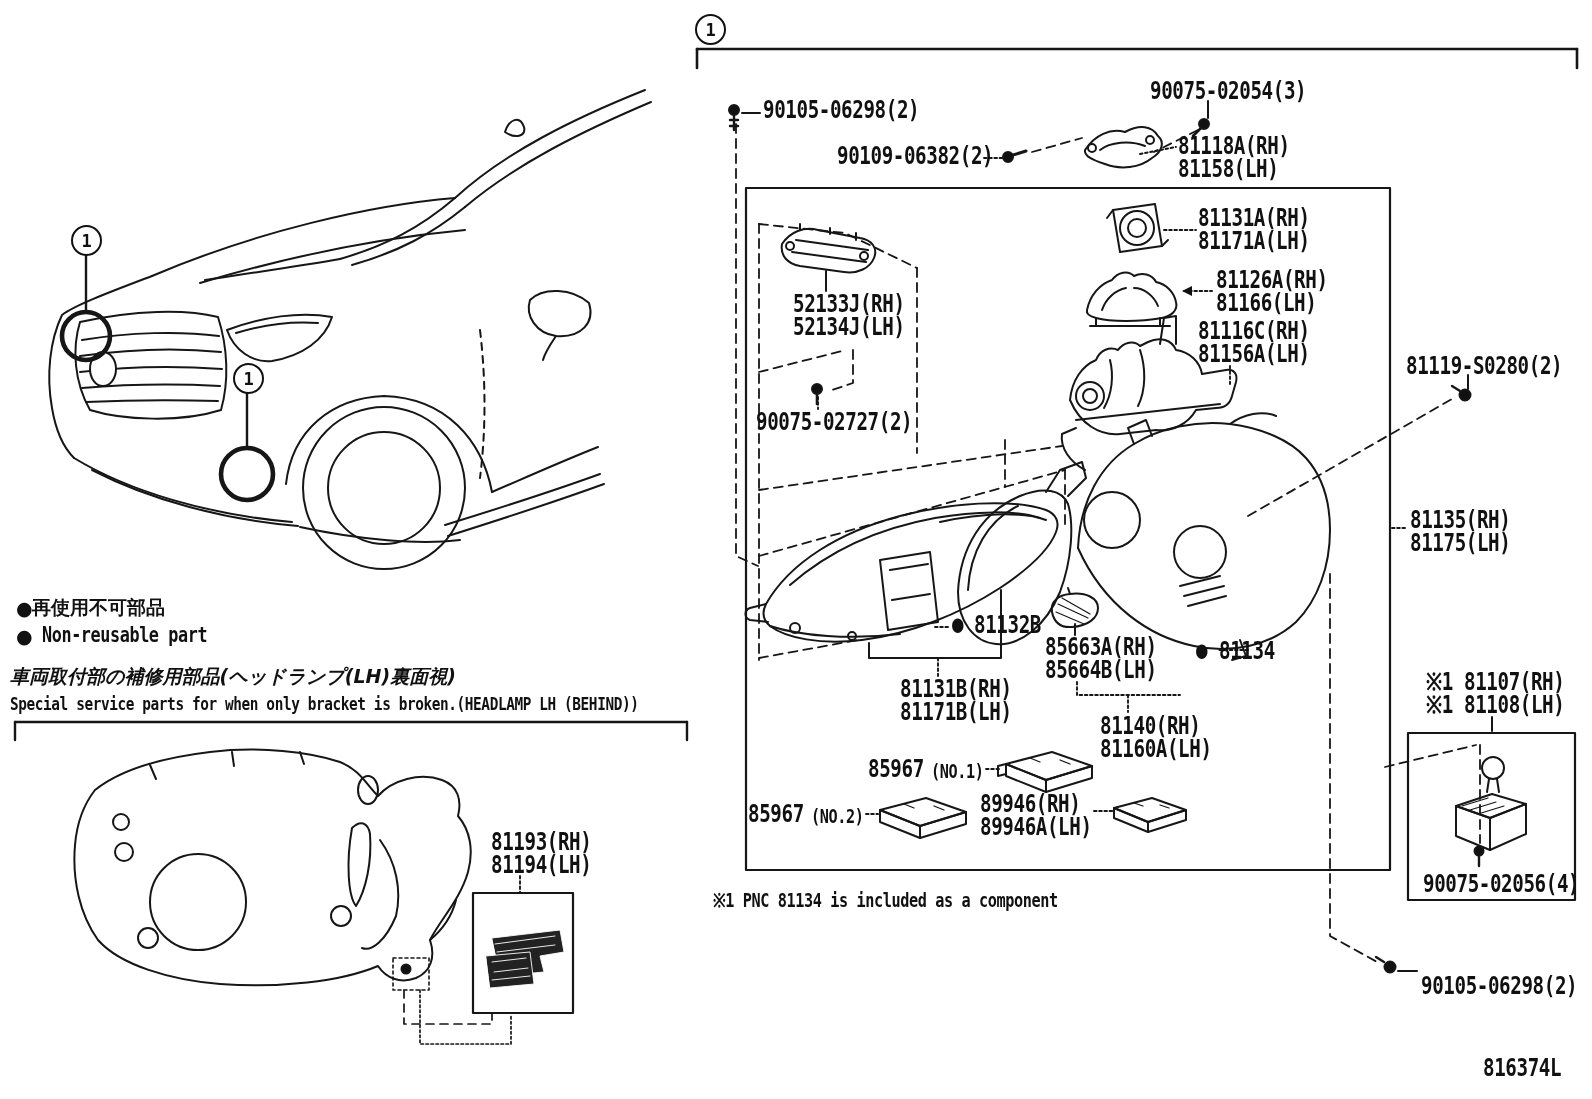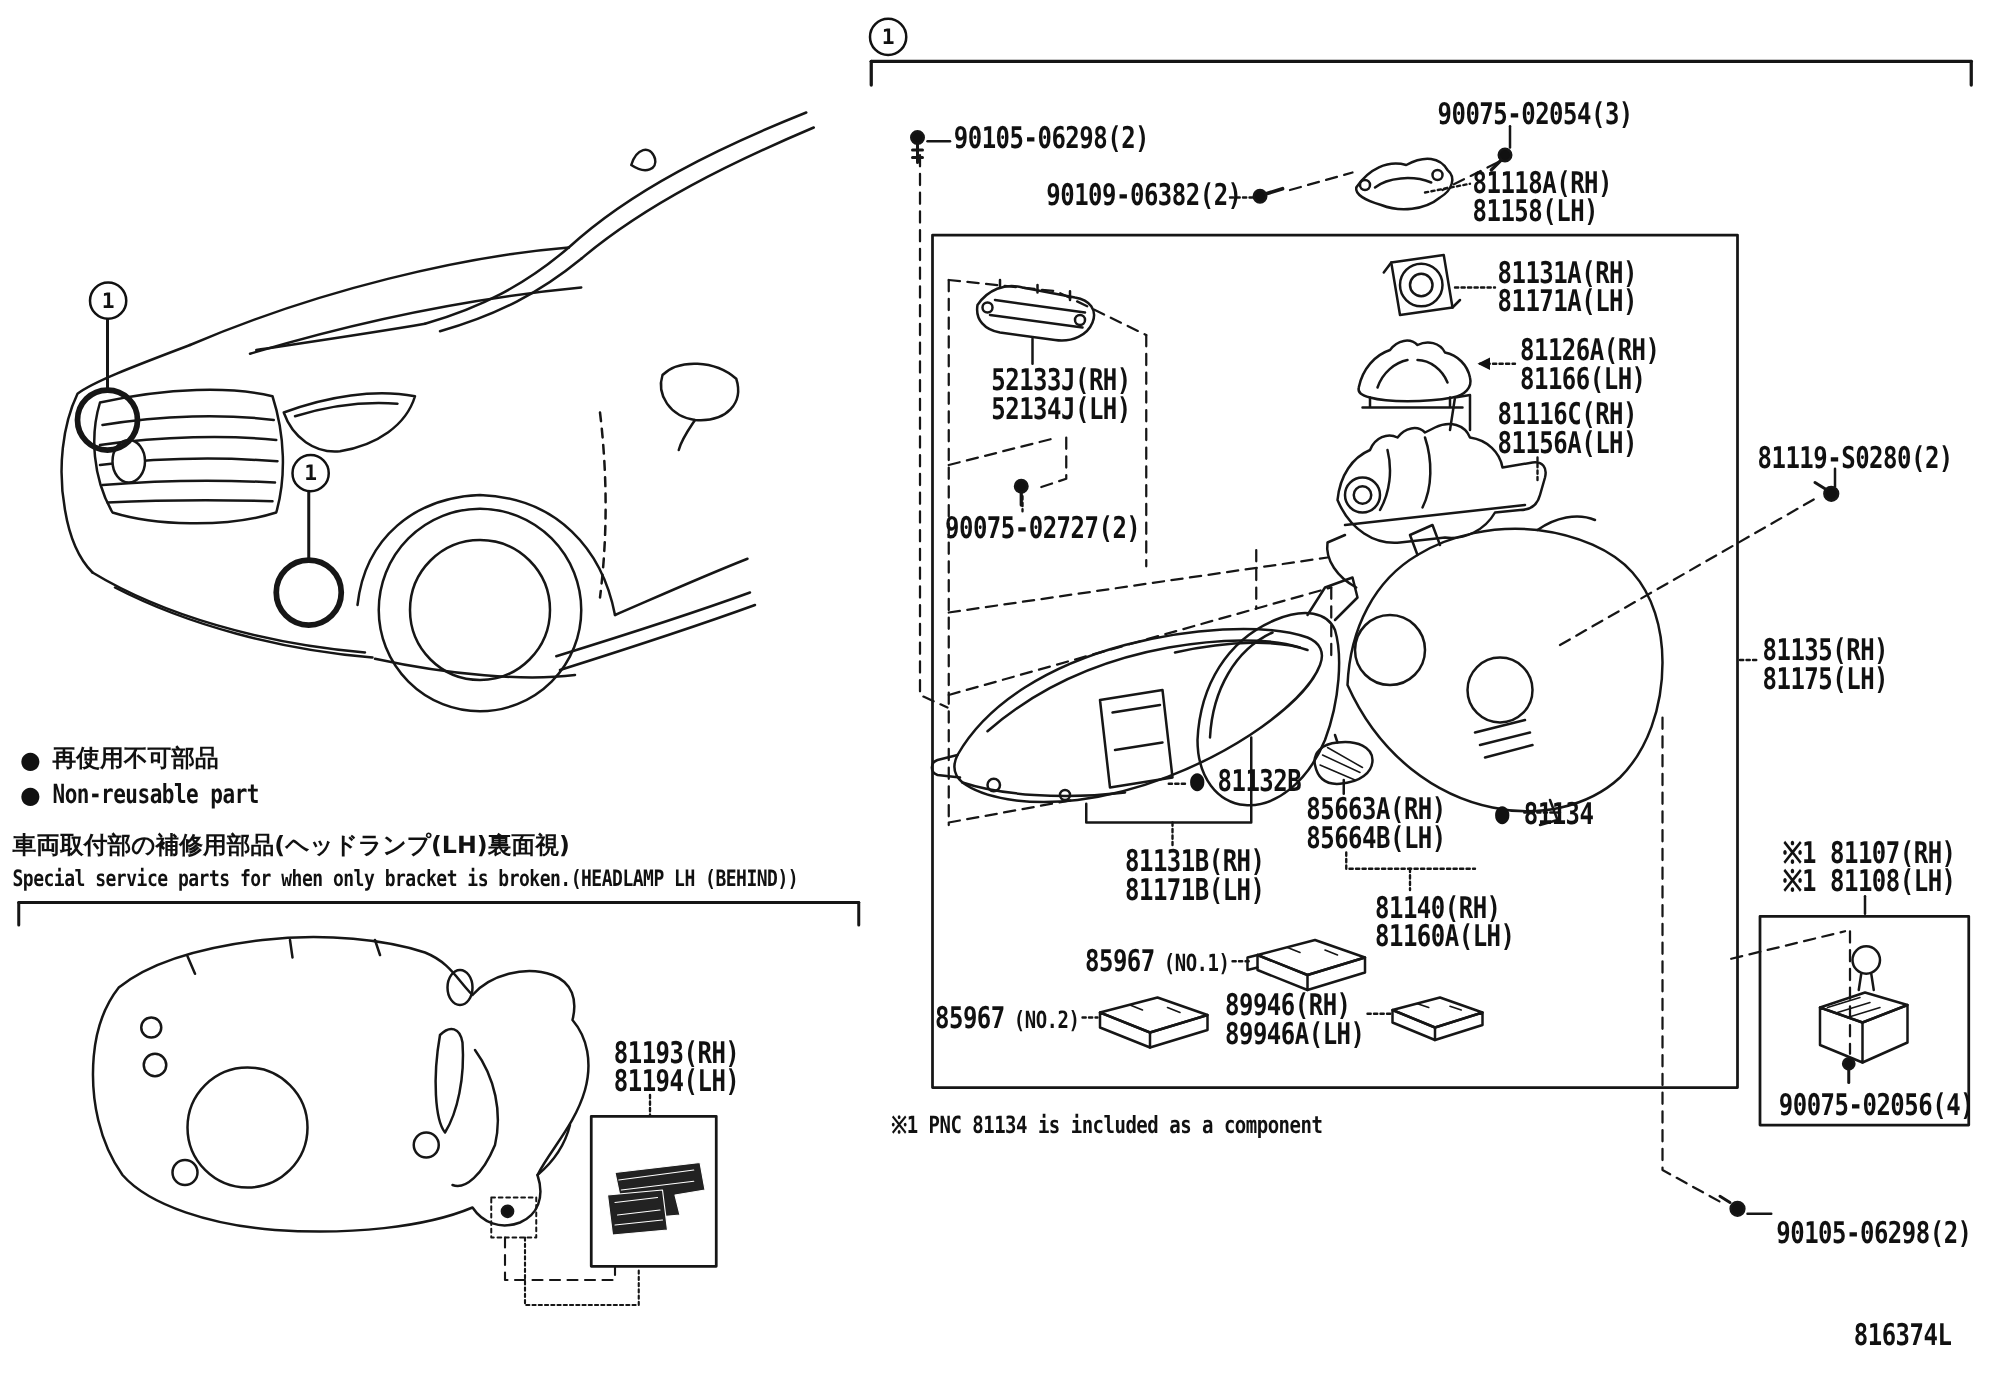--- a/index.html
+++ b/index.html
@@ -346,23 +346,23 @@
 
 <div class="lbl fs24" style="left:1426px;top:670px;">※1 81107(RH)</div>
 <div class="lbl fs24" style="left:1426px;top:693px;">※1 81108(LH)</div>
 <div class="lbl fs24" style="left:1423px;top:872px;">90075-02056(4)</div>
 <div class="lbl fs24" style="left:1421px;top:974px;">90105-06298(2)</div>
 
 <div class="lbl fs24" style="left:491px;top:830px;">81193(RH)</div>
 <div class="lbl fs24" style="left:491px;top:853px;">81194(LH)</div>
 
 <div class="lbl fs19 jp" style="left:16px;top:598px;">●</div>
-<div class="lbl fs19 jp" style="left:42px;top:597px;">再使用不可部品</div>
+<div class="lbl fs19 jp" style="left:32px;top:597px;">再使用不可部品</div>
 <div class="lbl fs19 jp" style="left:16px;top:626px;">●</div>
 <div class="lbl fs21" style="left:42px;top:625px;">Non-reusable part</div>
 
-<div class="lbl fs19 jp" style="left:10px;top:666px;">車両取付部の補修用部品(ヘッドランプ(LH)裏面視)</div>
+<div class="lbl fs19 jp" style="left:10px;top:666px;font-style:italic;">車両取付部の補修用部品(ヘッドランプ(LH)裏面視)</div>
 <div class="lbl fs18" style="left:10px;top:694px;">Special service parts for when only bracket is broken.(HEADLAMP LH (BEHIND))</div>
 
 <div class="lbl fs19" style="left:713px;top:890px;">※1 PNC 81134 is included as a component</div>
 <div class="lbl fs24" style="left:1483px;top:1056px;">816374L</div>
 
 </div>
 
 </body></html>

